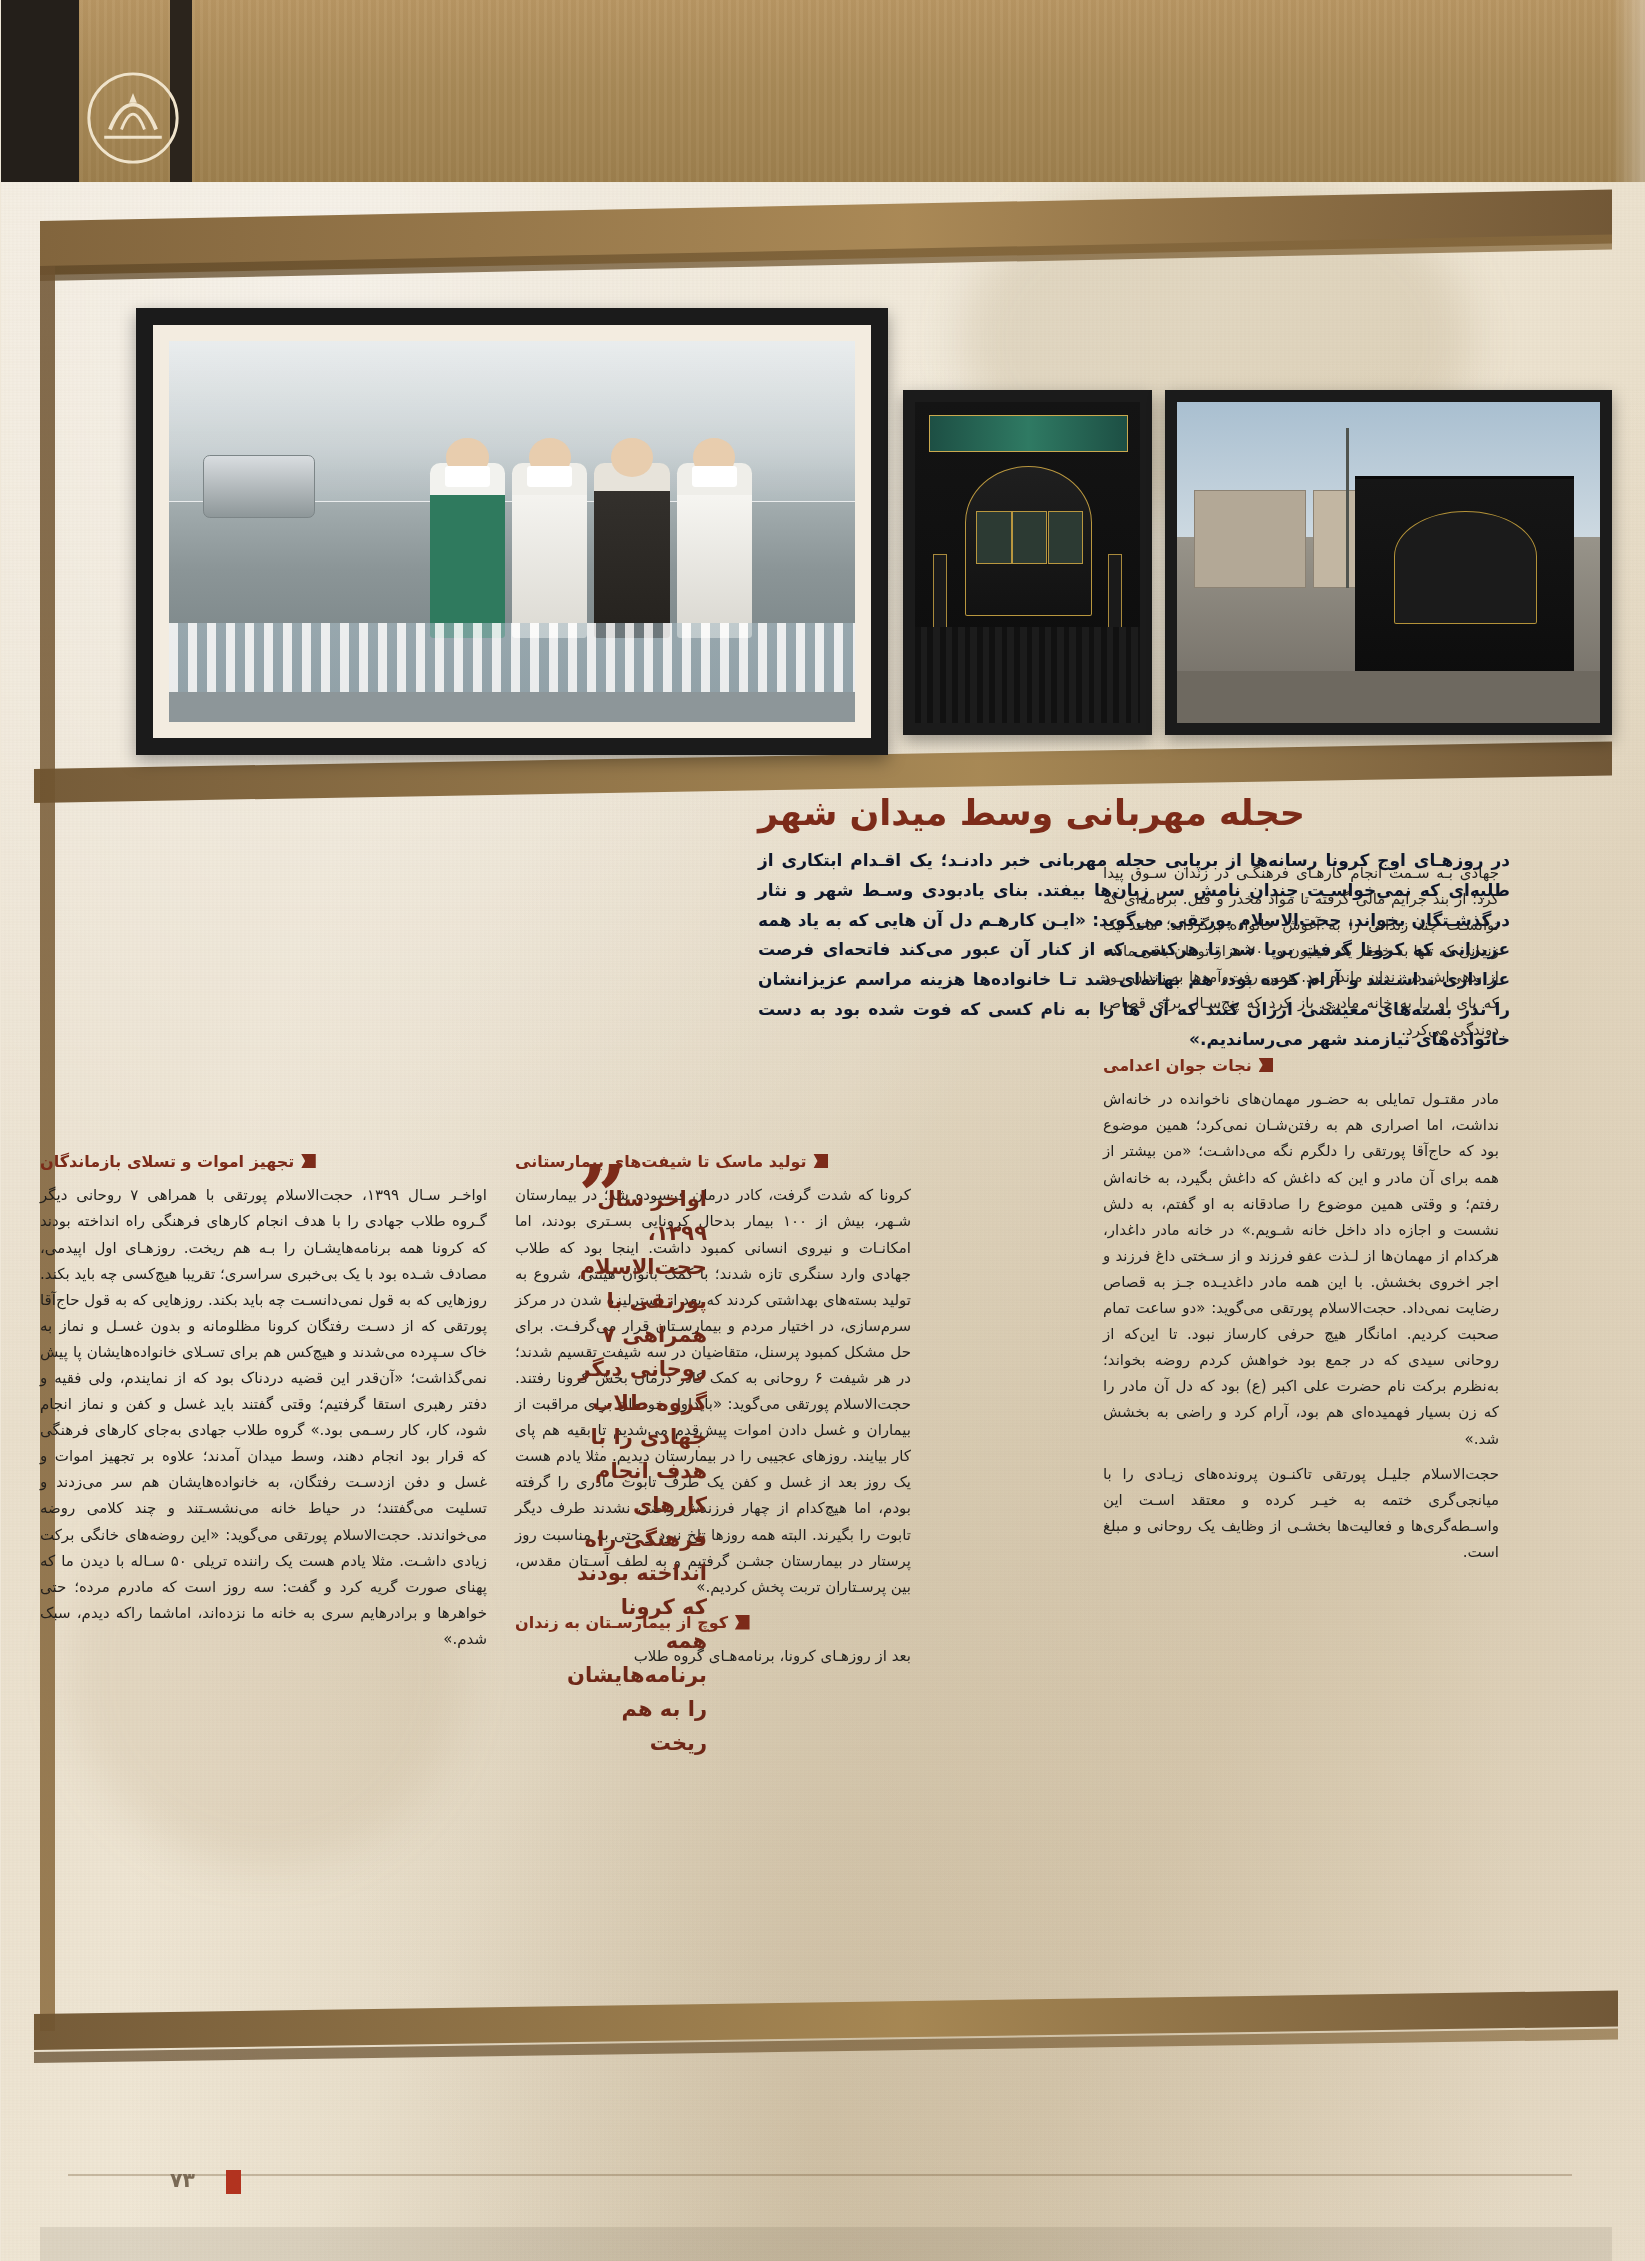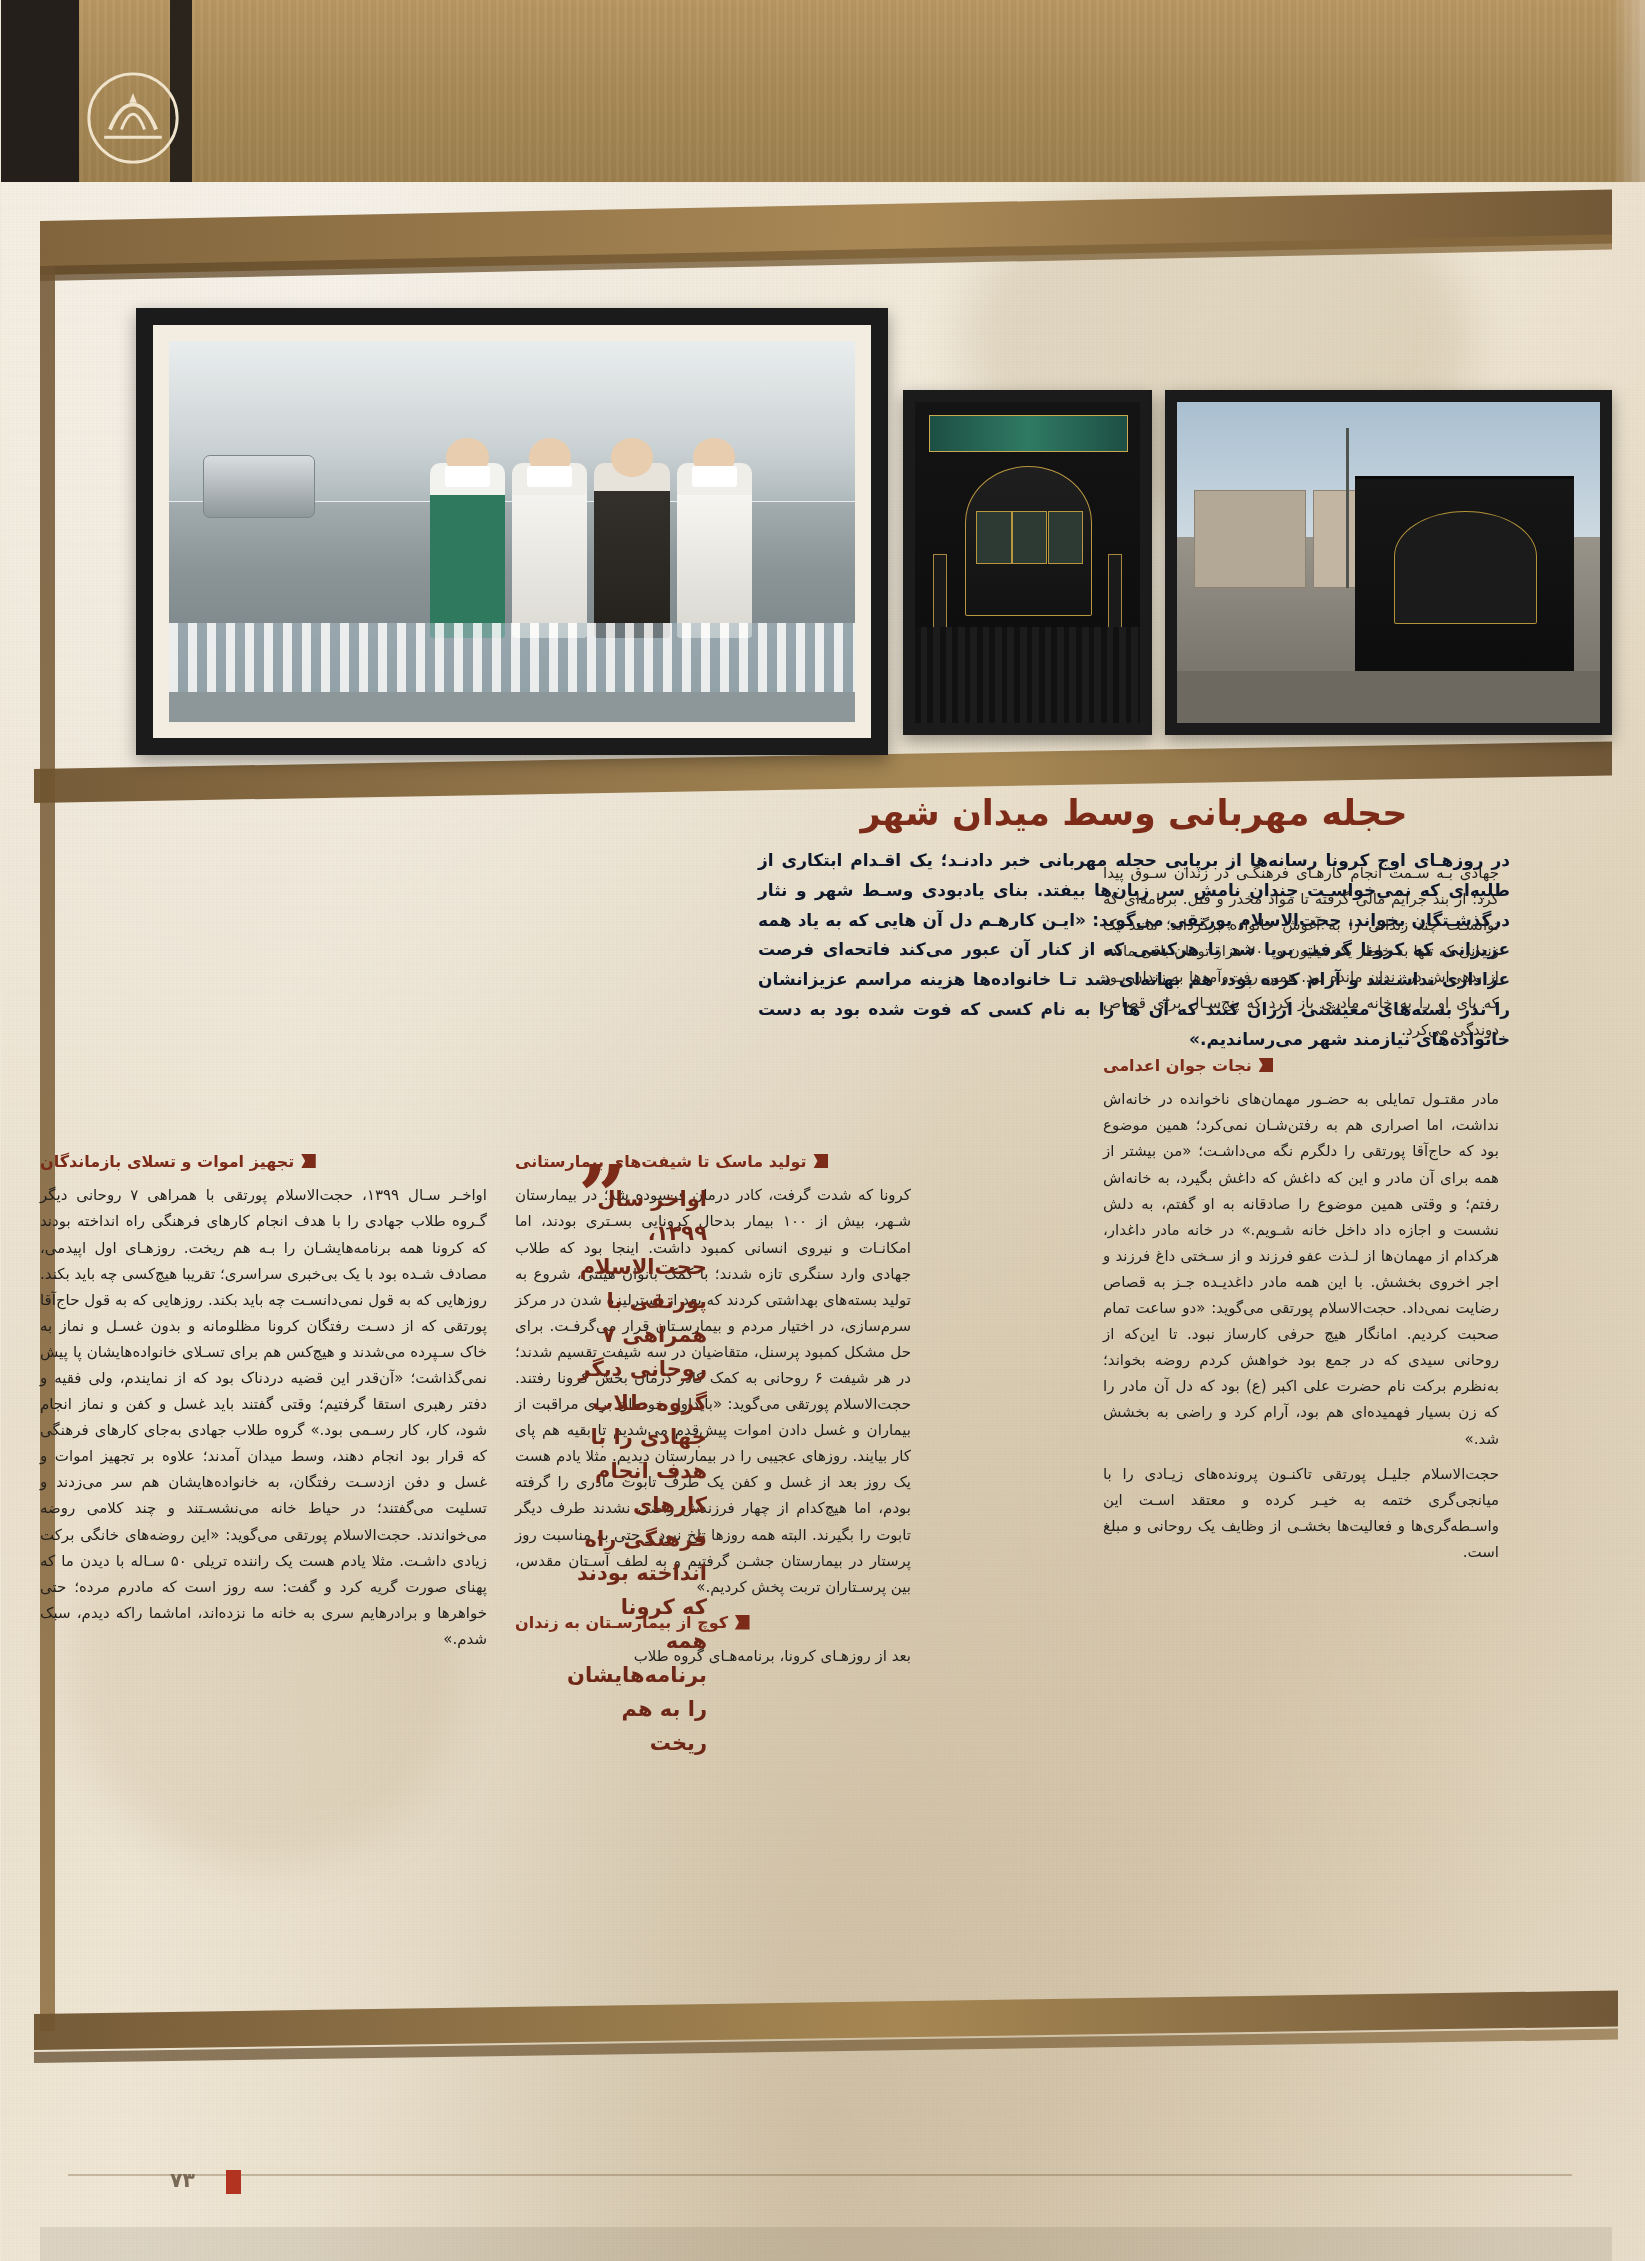--- a/index.html
+++ b/index.html
@@ -141,21 +141,21 @@
   .street .tent{position:absolute;right:6%;bottom:14%;width:52%;height:62%;
     background:linear-gradient(180deg,#161616,#0d0d0d);border-top:3.4px solid #0a0a0a;}
   .street .tent .arch2{position:absolute;left:18%;top:16%;width:64%;height:56%;
     background:#1b1b1b;border:1.7px solid #b49339;border-radius:50% 50% 2.3px 2.3px / 40% 40% 2.3px 2.3px;}
   .street .road{position:absolute;left:0;bottom:0;width:100%;height:16%;background:#6e6960;}
   .street .pole{position:absolute;left:40%;top:8%;width:2.3px;height:50%;background:#50544f;}
 
   
   .headline{
     position:absolute;right:136px;top:792px;width:752px;
-    text-align:center;color:#7c2b19;
+    text-align:left;color:#7c2b19;
     font-family:"DejaVu Sans", sans-serif;font-weight:bold;
     font-size:35px;line-height:1.25;letter-spacing:-0.6px;
   }
   .lede{
     position:absolute;right:136px;top:846px;width:752px;
     text-align:justify;direction:rtl;color:#0f172a;
     font-size:17px;line-height:1.75;font-weight:bold;
   }
   .col{
     position:absolute;direction:rtl;text-align:justify;color:#221f1b;

